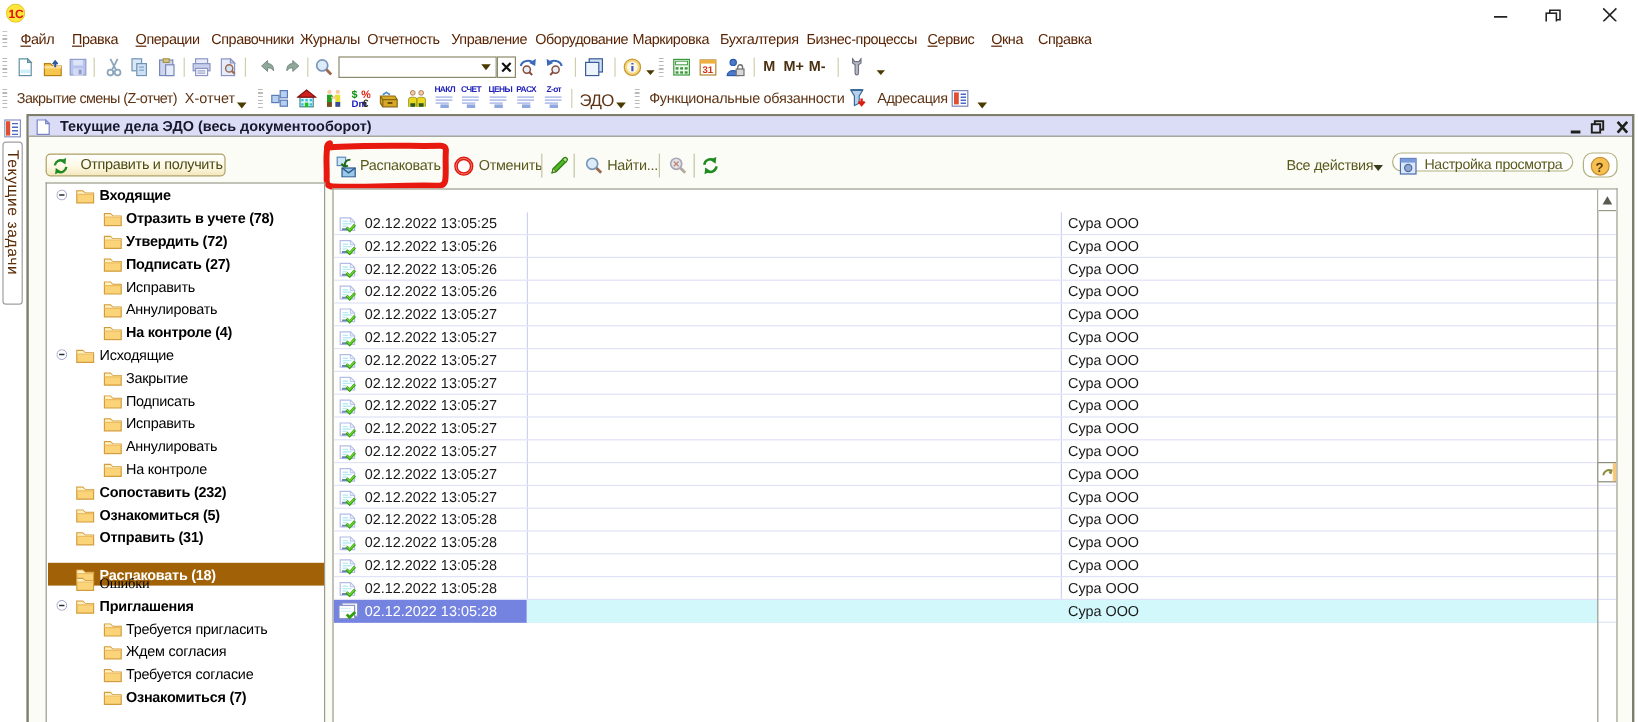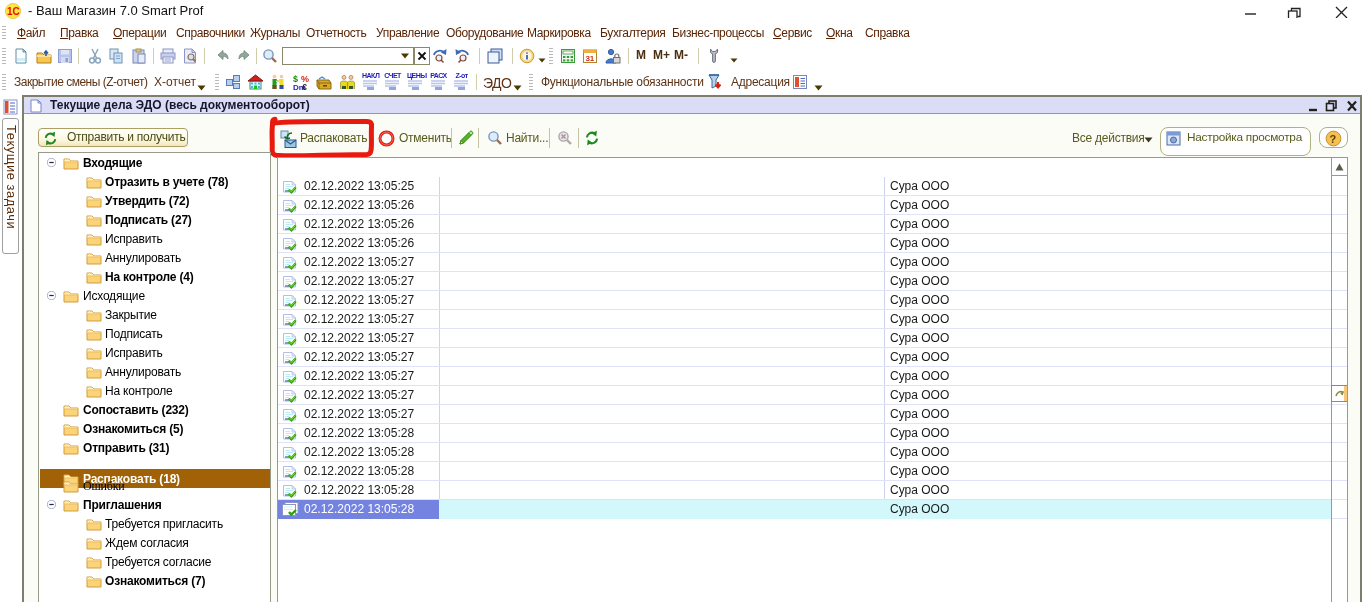--- a/index.html
+++ b/index.html
@@ -50,21 +50,20 @@
 </g>
 </defs>
 </svg>
 
 <div class="a" style="left:0;top:0;width:1365px;height:22px;background:#fff">
   <svg class="a" style="left:5px;top:3px" width="16" height="16" viewBox="0 0 16 16">
     <circle cx="8" cy="8" r="7.6" fill="#ffe63c"></circle>
     <circle cx="8" cy="8" r="7.6" fill="none" stroke="#d8b400" stroke-width="0.6"></circle>
     <text x="2" y="12" font-size="10" font-weight="bold" fill="#e01010" font-family="Liberation Sans">1С</text>
   </svg>
-  <div class="a" style="left:28px;top:0;height:22px;line-height:22px;color:#111;font-size:13px">- Ваш Магазин 7.0 Smart Prof</div>
   <svg class="a" style="left:1243px;top:5px" width="110" height="13" viewBox="0 0 110 13">
     <path d="M2 9 H13" stroke="#222" stroke-width="1.4" fill="none"></path>
     <path d="M48.5 6 L48.5 3.5 L57 3.5 L57 11.5 L54.5 11.5" fill="none" stroke="#222" stroke-width="1.3"></path>
     <rect x="45.5" y="6" width="8.5" height="8.5" fill="none" stroke="#222" stroke-width="1.3"></rect>
     <path d="M93 2 L104 13 M104 2 L93 13" stroke="#222" stroke-width="1.3"></path>
   </svg>
 </div>
 
 <div class="a brownTxt" style="left:0;top:22px;width:1365px;height:22px;background:#fff;color:#5a2404;letter-spacing:-0.35px">
   <div class="grip a" style="left:2px;top:26px;height:14px;top:4px"></div>
@@ -427,21 +426,21 @@
 </svg>
 <div class="sep a" style="left:578px;top:128px;height:20px;background:#c4c4a4"></div>
 <svg class="a" style="left:584px;top:130px" width="16" height="16" viewBox="0 0 16 16">
     <use href="#refreshG"></use>
   </svg>
 
 <div class="a oliveTxt" style="left:1072px;top:131px">Все действия</div>
 <svg class="a" style="left:1144px;top:137px" width="9" height="6" viewBox="0 0 9 6">
     <path d="M0.5 0.5 L8.5 0.5 L4.5 5.5 Z" fill="#3a3a20"></path>
   </svg>
-<div class="a" style="left:1160px;top:127px;width:151px;height:29px;border:1px solid #b0b080;border-radius:8px;background:#fff">
+<div class="a" style="left:1160px;top:127px;width:151px;height:16px;border:1px solid #b0b080;border-radius:8px;background:#fff">
   <svg class="a" style="left:5px;top:2.5px" width="15" height="15" viewBox="0 0 15 15">
     <rect x="1" y="1" width="13" height="13" fill="#dce8f8" stroke="#4a6aaa"></rect>
     <rect x="1" y="1" width="13" height="3.5" fill="#7a9ad8"></rect>
     <circle cx="7.5" cy="9" r="3" fill="#90a8cc" stroke="#4a6aaa"></circle>
   </svg>
   <div class="a oliveTxt" style="left:26px;top:2px;font-size:11.8px">Настройка просмотра</div>
 </div>
 <div class="a" style="left:1319px;top:127px;width:29px;height:21px;border:1px solid #b0b080;border-radius:8px;background:#fff">
   <svg class="a" style="left:5px;top:1.5px" width="17" height="17" viewBox="0 0 17 17">
     <circle cx="8.5" cy="8.5" r="7.4" fill="#f6c050" stroke="#c89030"></circle>

